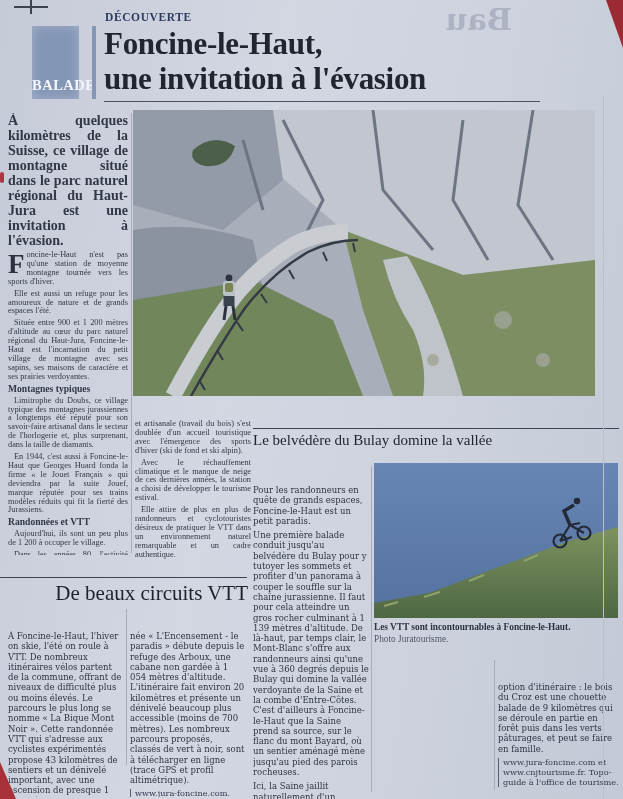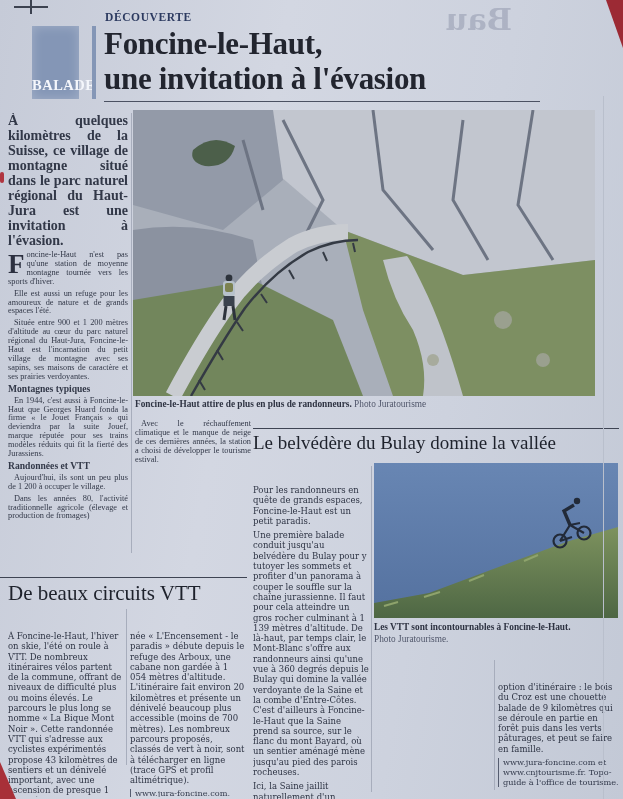--- a/index.html
+++ b/index.html
@@ -45,31 +45,31 @@
   .caption{font-size:9.3px;color:#2e3342;}
   .caption b{font-weight:bold;}
   .credit{font-weight:normal;color:#50566a;}
   #main-caption{left:135px;top:399px;width:460px;}
   
   .encadre{font-family:"DejaVu Serif",serif;font-size:8.5px;line-height:10.3px;color:#2e3444;
            text-align:left;overflow:hidden;margin-top:22px;}
   .encadre p{margin:0 0 4px 0;}
   .enc-title{font-family:"Liberation Serif",serif;font-weight:normal;color:#1e222c;}
   #belv-rule{left:253px;top:428px;width:366px;height:0;border-top:1.5px solid #3e4453;}
-  #belv-title{left:253px;top:432px;width:370px;font-size:19px;font-family:Liberation Serif, serif;}
+  #belv-title{left:253px;top:432px;width:370px;font-size:15px;font-family:Liberation Serif, serif;}
   #belv-col1{left:253px;top:463px;width:116px;height:333px;}
   #belv-col1-rule{left:371px;top:466px;width:1px;height:326px;background:#a7adbc;}
   #belv-photo{left:374px;top:463px;width:244px;height:155px;overflow:hidden;}
   #belv-caption{left:374px;top:622px;width:244px;line-height:11.5px;}
   #belv-col2{left:374px;top:660px;width:116px;height:136px;}
   #belv-col2-rule{left:494px;top:660px;width:1px;height:130px;background:#a7adbc;}
   #belv-col3{left:498px;top:660px;width:121px;height:136px;}
   
   #vtt-rule{left:0px;top:577px;width:247px;height:0;border-top:1.5px solid #3e4453;}
-  #vtt-title{left:8px;top:581px;width:240px;font-size:21px;}
+  #vtt-title{left:8px;top:581px;width:240px;font-size:21px;text-align:right;}
   #vtt-col1{left:8px;top:609px;width:116px;height:166px;}
   #vtt-col-rule{left:126px;top:609px;width:1px;height:156px;background:#a7adbc;}
   #vtt-col2{left:130px;top:609px;width:116px;height:166px;}
   .source{border-left:1.5px solid #565d70;padding-left:4px;margin-top:3px;
           font-size:8.2px;line-height:9.8px;color:#333a4c;}
 </style>
 </head>
 <body>
 
 <div id="paper">
@@ -90,20 +90,21 @@
     <div>une invitation à l'évasion</div>
   </div>
   <div class="abs" id="headline-rule"></div>
 
   <div class="abs bodycol" id="left-col">
     <p class="lead">À quelques kilomètres de la Suisse, ce village de montagne situé dans le parc naturel régional du Haut-Jura est une invitation à l'évasion.</p>
     <p class="noindent"><span class="dropcap">F</span><span>oncine-le-Haut n'est pas qu'une station de moyenne montagne tournée vers les sports d'hiver.</span></p>
     <p>Elle est aussi un refuge pour les amoureux de nature et de grands espaces l'été.</p>
     <p>Située entre 900 et 1 200 mètres d'altitude au cœur du parc naturel régional du Haut-Jura, Foncine-le-Haut est l'incarnation du petit village de montagne avec ses sapins, ses maisons de caractère et ses prairies verdoyantes.</p>
     <p class="subhead">Montagnes typiques</p>
+    <p>Limitrophe du Doubs, ce village typique des montagnes jurassiennes a longtemps été réputé pour son savoir-faire artisanal dans le secteur de l'horlogerie et, plus surprenant, dans la taille de diamants.</p>
     <p>En 1944, c'est aussi à Foncine-le-Haut que Georges Huard fonda la firme « le Jouet Français » qui deviendra par la suite Jouef, marque réputée pour ses trains modèles réduits qui fit la fierté des Jurassiens.</p>
     <p class="subhead">Randonnées et VTT</p>
     <p>Aujourd'hui, ils sont un peu plus de 1 200 à occuper le village.</p>
     <p>Dans les années 80, l'activité traditionnelle agricole (élevage et production de fromages)</p>
   </div>
   <div class="abs" id="left-col-rule"></div>
 
   <div class="abs" id="main-photo">
     <svg width="462" height="286" viewBox="0 0 462 286">
       <rect width="462" height="286" fill="#a9afba"></rect>
@@ -123,24 +124,25 @@
       <path d="M66,270 l6,10 M84,240 l6,10 M104,212 l6,9 M128,184 l6,9 M156,160 l5,9 M190,142 l4,9 M220,133 l2,9" stroke="#343a44" stroke-width="2"></path>
       <g>
         <circle cx="96" cy="168" r="3.4" fill="#2d333c"></circle>
         <rect x="90" y="171" width="12" height="15" rx="3" fill="#b7c2cb"></rect>
         <rect x="92" y="173" width="8" height="9" rx="2" fill="#7c8250"></rect>
         <rect x="90.5" y="186" width="11" height="10" fill="#3a424d"></rect>
         <path d="M93,196 l-2,14 M100,196 l2,14" stroke="#2d333c" stroke-width="3"></path>
       </g>
     </svg>
   </div>
-  <div class="abs caption" id="main-caption"><b>Foncine-le-Haut attire de plus en plus de randonneurs.</b><span class="credit"> Photo Juratourisme</span></div>
 
   <div class="abs bodycol" id="mid-col">
+    <p class="noindent">et artisanale (travail du bois) s'est doublée d'un accueil touristique avec l'émergence des sports d'hiver (ski de fond et ski alpin).</p>
     <p>Avec le réchauffement climatique et le manque de neige de ces dernières années, la station a choisi de développer le tourisme estival.</p>
+    <p>Elle attire de plus en plus de randonneurs et cyclotouristes désireux de pratiquer le VTT dans un environnement naturel remarquable et un cadre authentique.</p>
   </div>
 
   <div class="abs" id="belv-rule"></div>
   <div class="abs enc-title" id="belv-title">Le belvédère du Bulay domine la vallée</div>
   <div class="abs encadre" id="belv-col1">
     <p>Pour les randonneurs en quête de grands espaces, Foncine-le-Haut est un petit paradis.</p>
     <p>Une première balade conduit jusqu'au belvédère du Bulay pour y tutoyer les sommets et profiter d'un panorama à couper le souffle sur la chaîne jurassienne. Il faut pour cela atteindre un gros rocher culminant à 1 139 mètres d'altitude. De là-haut, par temps clair, le Mont-Blanc s'offre aux randonneurs ainsi qu'une vue à 360 degrés depuis le Bulay qui domine la vallée verdoyante de la Saine et la combe d'Entre-Côtes. C'est d'ailleurs à Foncine-le-Haut que la Saine prend sa source, sur le flanc du mont Bayard, où un sentier aménagé mène jusqu'au pied des parois rocheuses.</p>
     <p>Ici, la Saine jaillit naturellement d'un pierrier avant de poursuivre sa course dans la vallée. À Foncine-le-bas, un autre parcours tout aussi sublime conduit les randon-</p>
   </div>
   <div class="abs" id="belv-col1-rule"></div>

